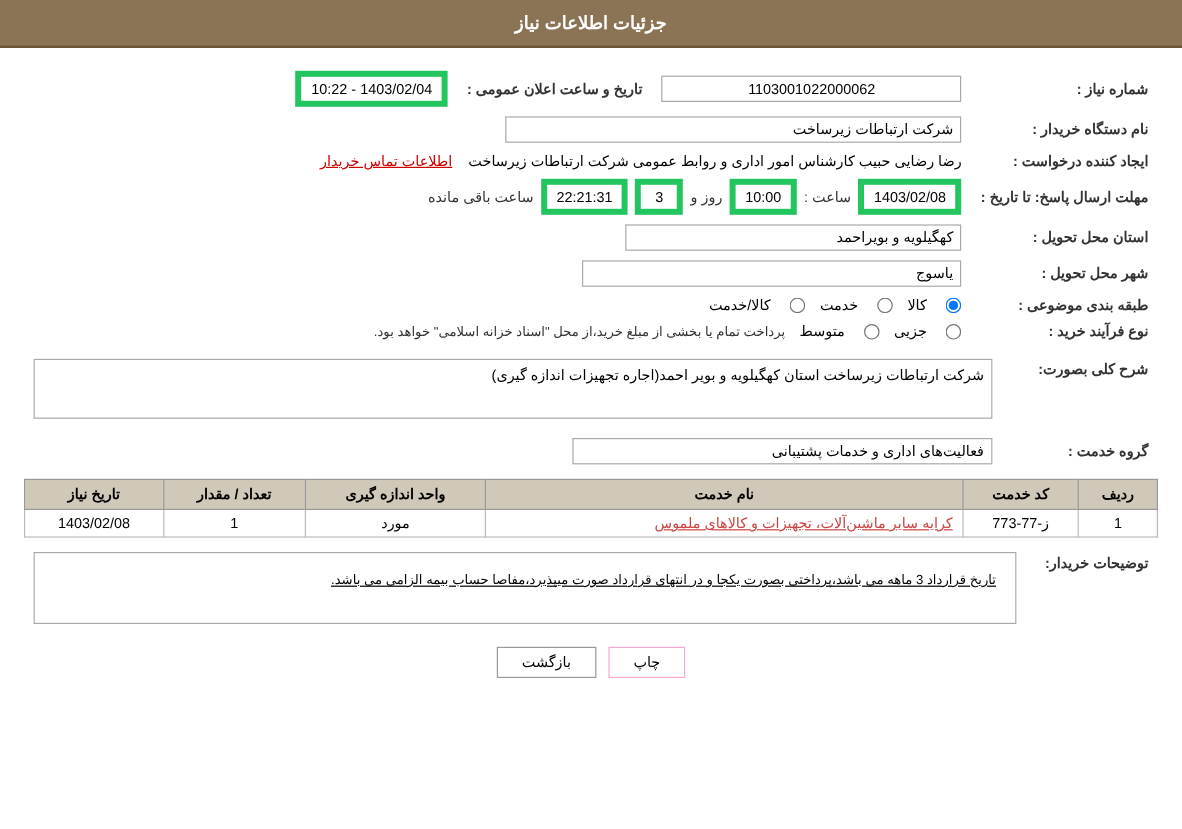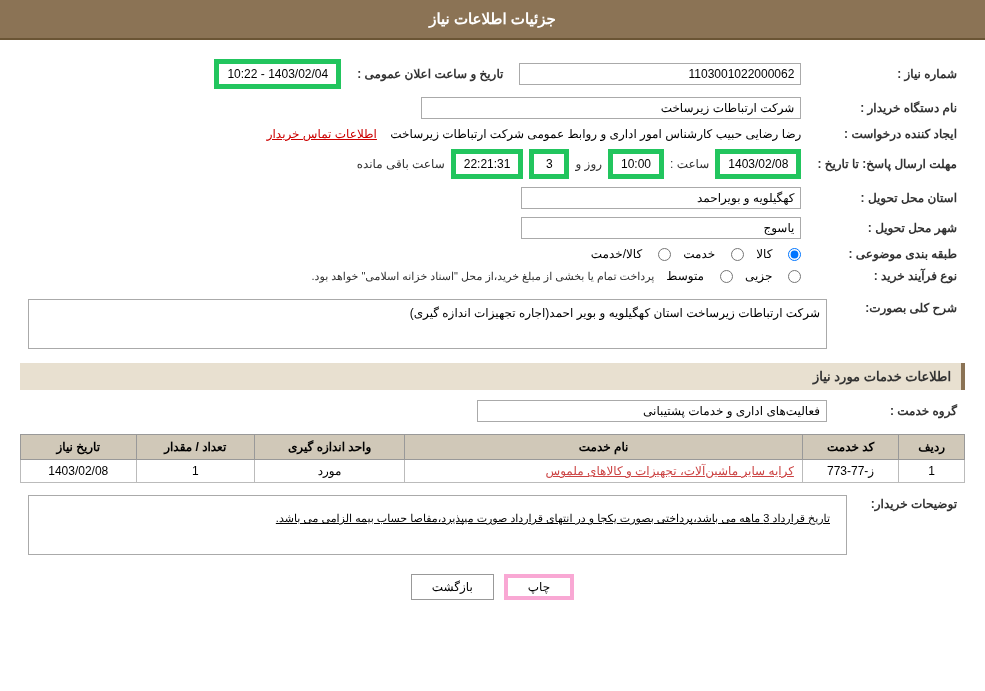--- a/index.html
+++ b/index.html
@@ -152,21 +152,21 @@
       text-decoration: underline;
     }
     .buttons-row {
       display: flex;
       justify-content: center;
       gap: 10px;
       margin: 15px 0;
     }
     .btn-print {
       background: #fff;
-      border: 4px solid #f9a8d4;
+      border: 1px solid #f9a8d4;
       padding: 0 20px;
       cursor: pointer;
       font-family: Tahoma, Arial, sans-serif;
       font-size: 12px;
     }
     .btn-back {
       background: #fff;
       border: 1px solid #999;
       padding: 5px 20px;
       cursor: pointer;
@@ -180,21 +180,21 @@
 <div class="page-container">
   <div class="header-bar">جزئیات اطلاعات نیاز</div>
 
   <div class="content-area">
 
     <table class="info-table">
       <tbody>
           <tr>
         <td class="label-cell">شماره نیاز :</td>
         <td class="value-cell" style="width:260px;">
-          <div class="input-box" style="width:282px; ">1103001022000062</div>
+          <div class="input-box" style="width:250px; text-align:center;">1103001022000062</div>
         </td>
         <td class="label-cell">تاریخ و ساعت اعلان عمومی :</td>
         <td class="value-cell">
           <div class="date-box">1403/02/04 - 10:22</div>
         </td>
       </tr>
 
       <tr>
         <td class="label-cell">نام دستگاه خریدار :</td>
         <td class="value-cell" colspan="3">
@@ -229,21 +229,21 @@
       <tr>
         <td class="label-cell">استان محل تحویل :</td>
         <td colspan="3">
           <div class="input-box" style="width:280px;">کهگیلویه و بویراحمد</div>
         </td>
       </tr>
 
       <tr>
         <td class="label-cell">شهر محل تحویل :</td>
         <td colspan="3">
-          <div class="input-box" style="width:280px;">یاسوج</div>
+          <div class="input-box" style="width:316px;">یاسوج</div>
         </td>
       </tr>
 
       <tr>
         <td class="label-cell">طبقه بندی موضوعی :</td>
         <td colspan="3">
           <div class="radio-group">
             <label class="radio-item">
               <input type="radio" name="cat" checked="" style="">
               <span>کالا</span>
@@ -283,21 +283,20 @@
       <tbody>
           <tr>
         <td class="label-cell" style="vertical-align:top; padding-top:6px;">شرح کلی بصورت:</td>
         <td>
           <div class="description-box">شرکت ارتباطات زیرساخت استان کهگیلویه و بویر احمد(اجاره تجهیزات اندازه گیری)</div>
         </td>
       </tr>
     </tbody>
       </table>
 
-    <div class="section-header">اطلاعات خدمات مورد نیاز</div>
 
     <table class="info-table" style="margin-bottom:8px;">
       <tbody>
           <tr>
         <td class="label-cell">گروه خدمت :</td>
         <td>
           <div class="input-box" style="width:350px;padding-left:32px;">فعالیت‌های اداری و خدمات پشتیبانی</div>
         </td>
       </tr>
     </tbody>

